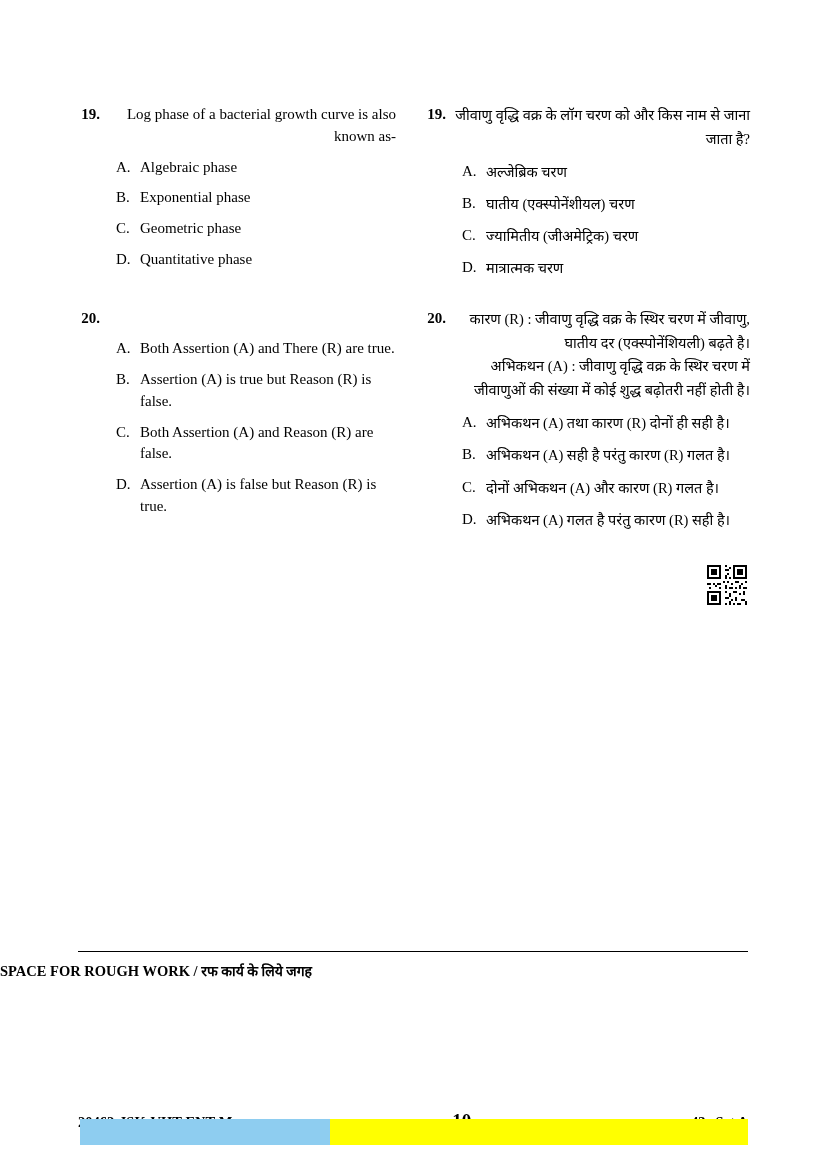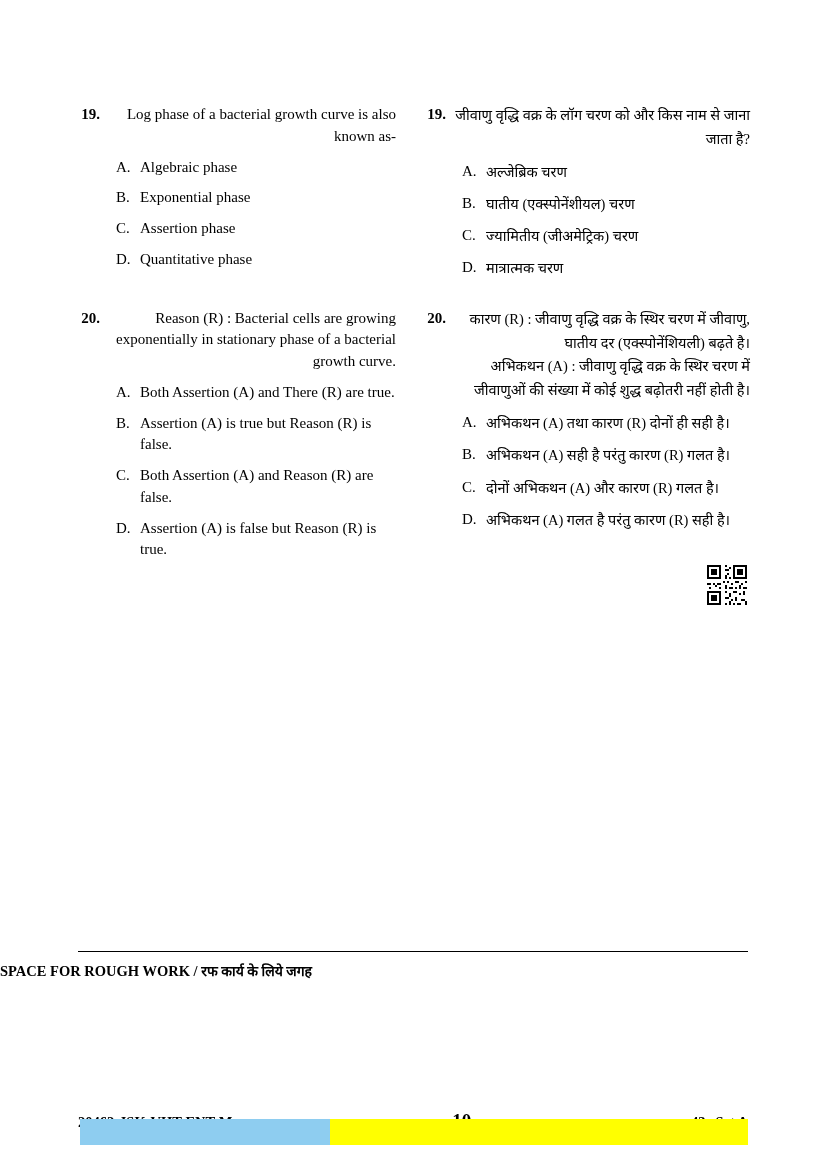--- a/index.html
+++ b/index.html
@@ -177,21 +177,21 @@
           <div class="opt">
             <div class="opt-letter">A.</div>
             <div class="opt-text">Algebraic phase</div>
           </div>
           <div class="opt">
             <div class="opt-letter">B.</div>
             <div class="opt-text">Exponential phase</div>
           </div>
           <div class="opt">
             <div class="opt-letter">C.</div>
-            <div class="opt-text">Assertion phase</div>
+            <div class="opt-text">Geometric phase</div>
           </div>
           <div class="opt">
             <div class="opt-letter">D.</div>
             <div class="opt-text">Quantitative phase</div>
           </div>
         </div>
       </div>
 
       <div class="col right">
         <div class="qnum-line">
@@ -217,21 +217,20 @@
           </div>
         </div>
       </div>
     </div>
 
     <div class="q-row q-block">
       <div class="col left">
         <div class="qnum-line">
           <div class="qnum">20.</div>
           <div class="qtext">
-            <p class="para">Reason (R) : Bacterial cells are growing exponentially in stationary phase of a bacterial growth curve.</p>
           </div>
         </div>
         <div class="opts">
           <div class="opt">
             <div class="opt-letter">A.</div>
             <div class="opt-text">Both Assertion (A) and There (R) are true.</div>
           </div>
           <div class="opt">
             <div class="opt-letter">B.</div>
             <div class="opt-text">Assertion (A) is true but Reason (R) is false.</div>

